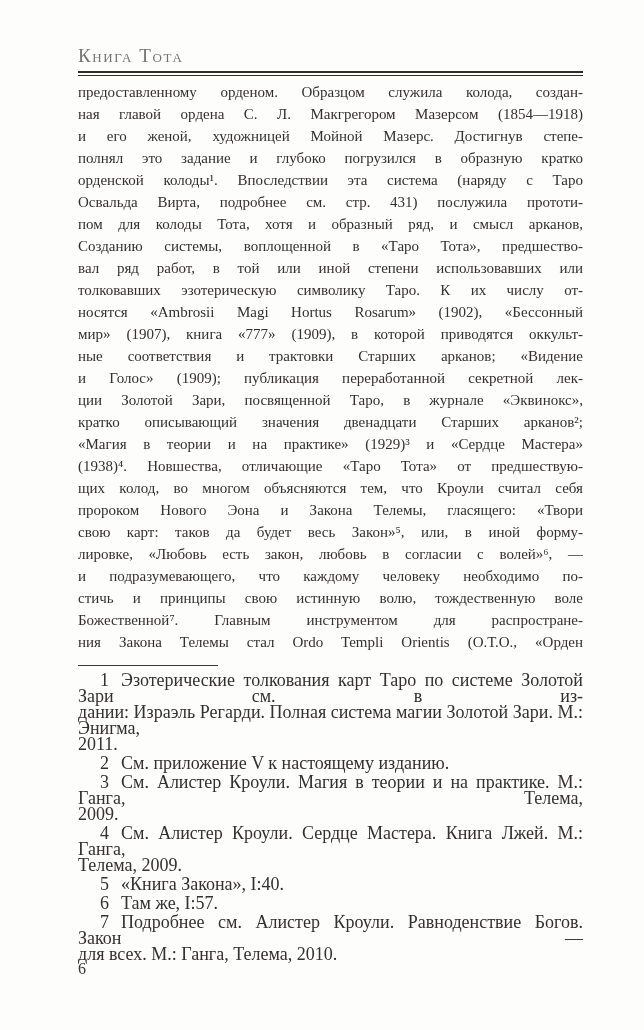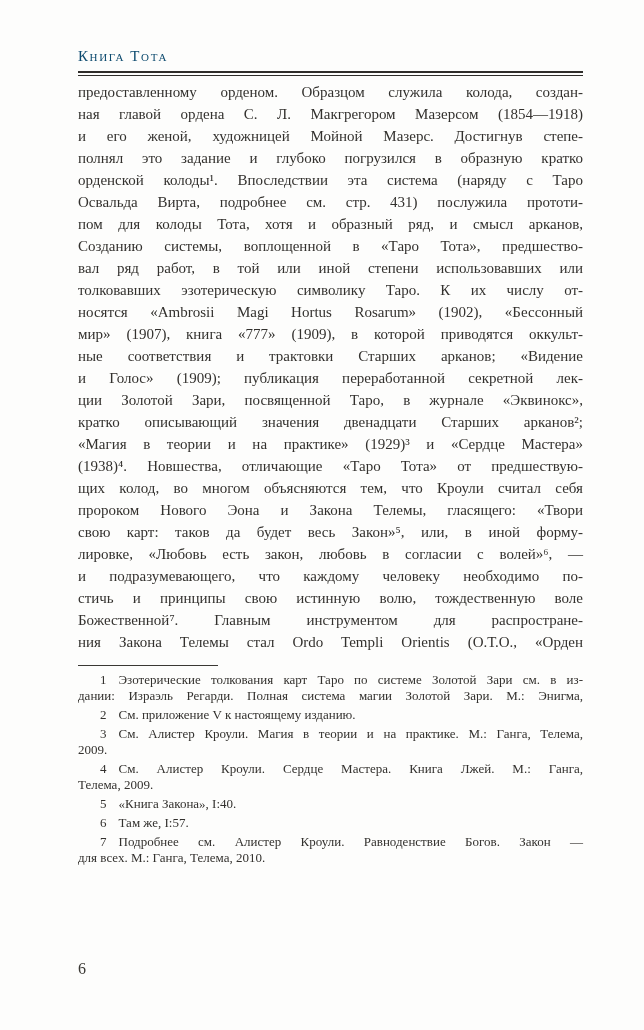--- a/index.html
+++ b/index.html
@@ -12,24 +12,24 @@
     overflow:hidden;
     box-sizing:border-box;
   }
   .content {
     position:absolute;
     left:78px; top:46px;
     width:505px;
   }
   .running-head {
     font-variant:small-caps;
-    font-size:15px;
+    font-size:19px;
     line-height:20px;
     letter-spacing:1.6px;
-    color:#0c4a6e;
+    color:#737373;
   }
   .double-rule {
     margin-top:5px;
     height:2px;
     border-top:2px solid #2f2d2a;
     border-bottom:1px solid #2f2d2a;
   }
   .body-text {
     margin-top:5px;
     font-size:15px;
@@ -40,21 +40,21 @@
     text-align-last:justify;
     white-space:normal;
   }
   .fn-rule {
     margin-top:12px;
     width:140px;
     border-top:1.5px solid #3a3834;
   }
   .footnotes {
     margin-top:6px;
-    font-size:13px;
+    font-size:18px;
   }
   .footnote { margin-top:3px; }
   .footnote:first-child { margin-top:0; }
   .fn-line {
     line-height:16px;
     text-align:justify;
   }
   .fn-line.jlast { text-align-last:justify; }
   .fn-line.first { text-indent:22px; }
   .fn-num {
@@ -101,20 +101,21 @@
         <div class="bline">и подразумевающего, что каждому человеку необходимо по-</div>
         <div class="bline">стичь и принципы свою истинную волю, тождественную воле</div>
         <div class="bline">Божественной⁷. Главным инструментом для распростране-</div>
         <div class="bline">ния Закона Телемы стал Ordo Templi Orientis (О.Т.О., «Орден</div>
       </div>
     <div class="fn-rule"></div>
     <div class="footnotes" id="footnotes">
         <div class="footnote">
           <div class="fn-line first jlast"><span class="fn-num">1</span>Эзотерические толкования карт Таро по системе Золотой Зари см. в из-</div>
           <div class="fn-line jlast">дании: Израэль Регарди. Полная система магии Золотой Зари. М.: Энигма,</div>
+          <div class="fn-line">2011.</div>
         </div>
         <div class="footnote">
           <div class="fn-line first"><span class="fn-num">2</span>См. приложение V к настоящему изданию.</div>
         </div>
         <div class="footnote">
           <div class="fn-line first jlast"><span class="fn-num">3</span>См. Алистер Кроули. Магия в теории и на практике. М.: Ганга, Телема,</div>
           <div class="fn-line">2009.</div>
         </div>
         <div class="footnote">
           <div class="fn-line first jlast"><span class="fn-num">4</span>См. Алистер Кроули. Сердце Мастера. Книга Лжей. М.: Ганга,</div>

